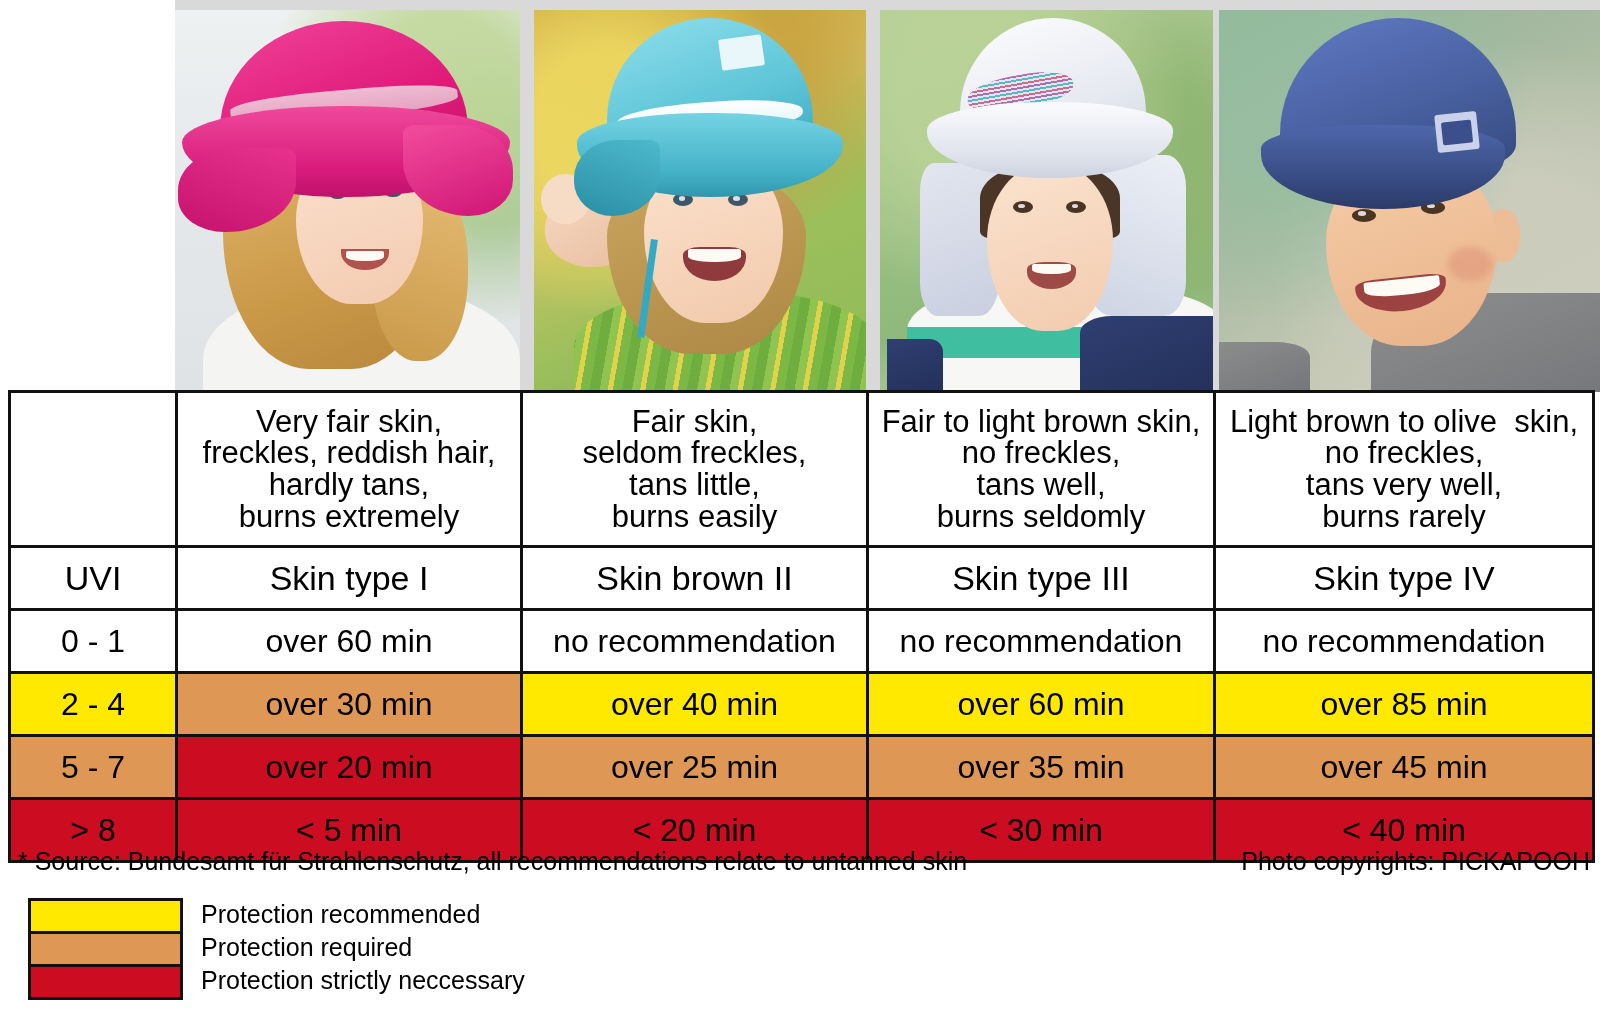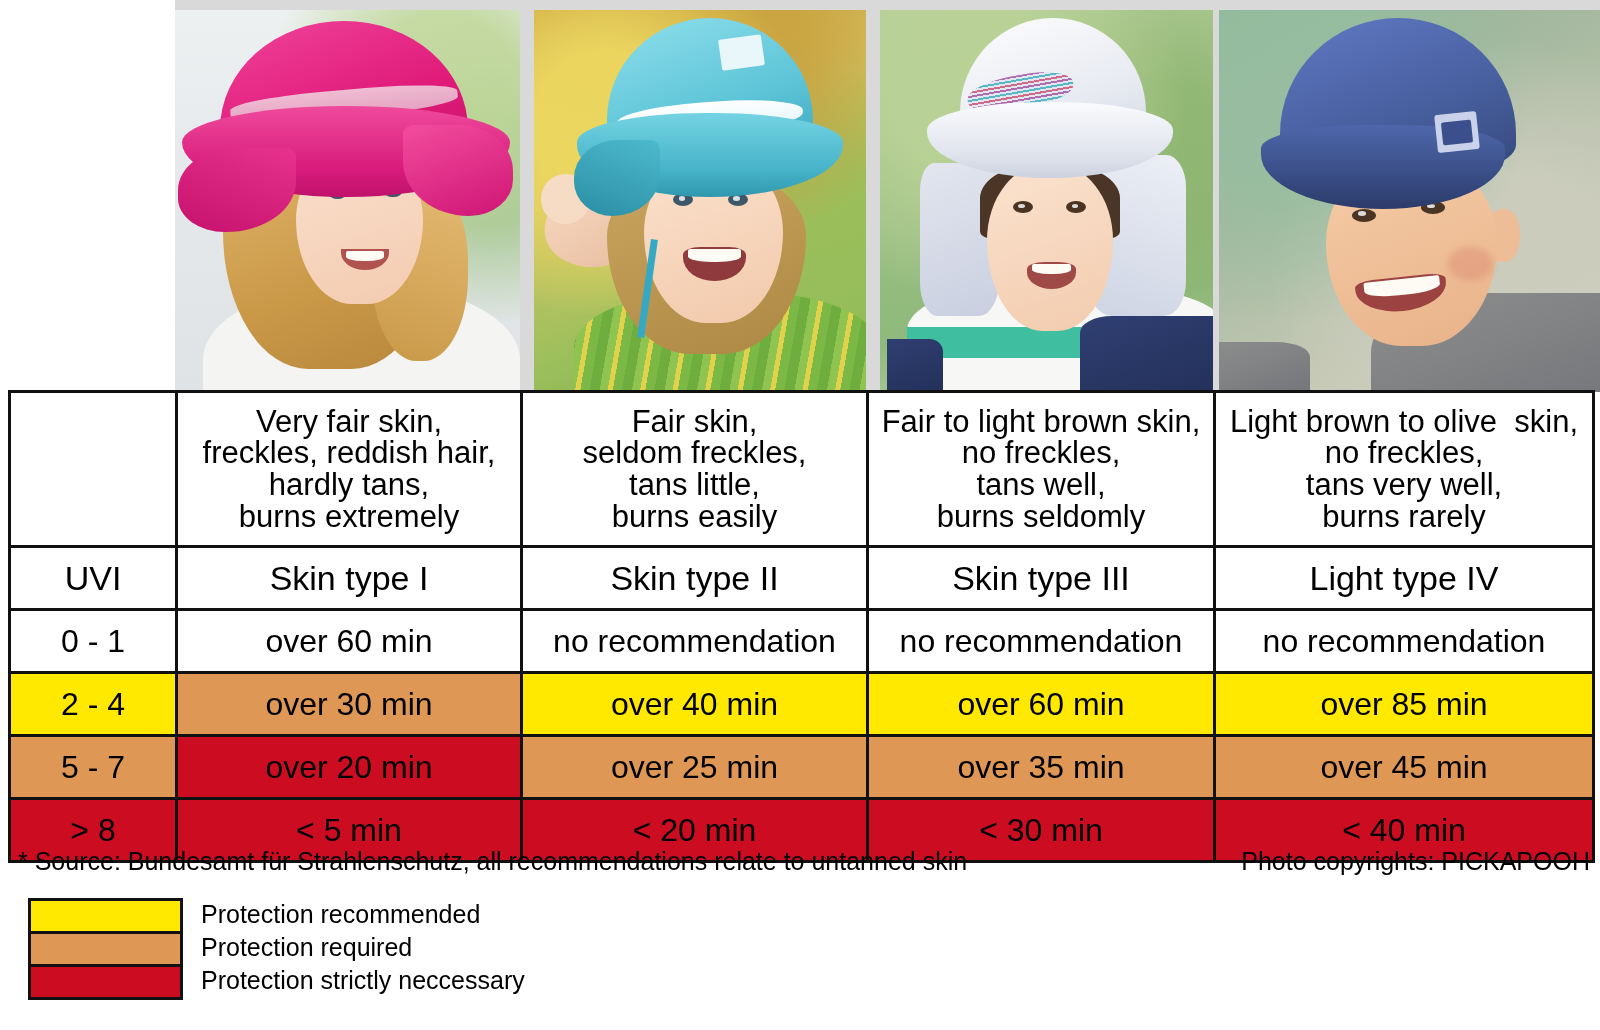--- a/index.html
+++ b/index.html
@@ -346,23 +346,23 @@
             <span>Light brown to olive  skin,
 no freckles,
 tans very well,
 burns rarely</span>
           </td>
         </tr>
 
         <tr class="hdr">
           <td class="cell-white">UVI</td>
           <td class="cell-white">Skin type I</td>
-          <td class="cell-white">Skin type II</td>
+          <td class="cell-white">Skin brown II</td>
           <td class="cell-white">Skin type III</td>
-          <td class="cell-white">Light type IV</td>
+          <td class="cell-white">Skin type IV</td>
         </tr>
 
         <tr class="data">
           <td class="cell-white">0 - 1</td>
           <td class="cell-white">over 60 min</td>
           <td class="cell-white">no recommendation</td>
           <td class="cell-white">no recommendation</td>
           <td class="cell-white">no recommendation</td>
         </tr>
 

